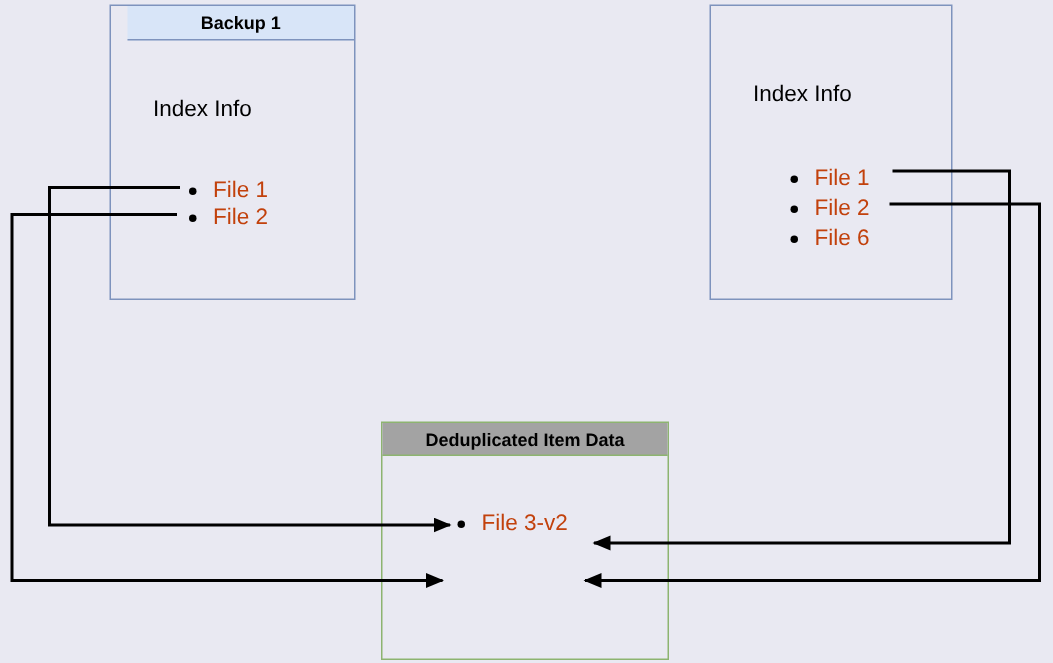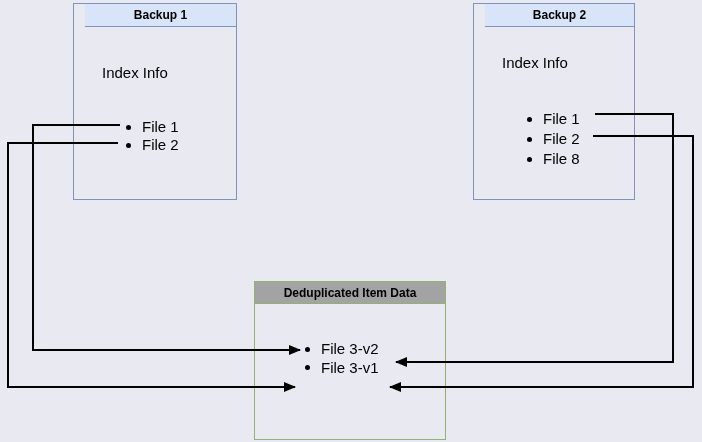--- a/index.html
+++ b/index.html
@@ -37,21 +37,21 @@
     position: absolute;
     font-size: 15px;
     color: #000;
   }
   ul.item-list {
     position: absolute;
     margin: 0;
     padding: 0;
     list-style: none;
     font-size: 15px;
-    color: #000000;
+    color: #c2410c;
   }
   ul.item-list li {
     position: relative;
     padding-left: 16px;
     white-space: nowrap;
   }
   ul.item-list li::before {
     content: "";
     position: absolute;
     left: 0;
@@ -96,38 +96,34 @@
       <span>Backup 1</span>
     </div>
     <div class="section-label">Index Info</div>
     <ul class="item-list">
       <li>File 1</li>
       <li>File 2</li>
     </ul>
   </div>
 
   <div id="backup2" class="box blue">
-    <div class="box-header">
-      <span>Backup 2</span>
-    </div>
     <div class="section-label">Index Info</div>
     <ul class="item-list">
       <li>File 1</li>
       <li>File 2</li>
-      <li>File 8</li>
+      <li>File 6</li>
     </ul>
   </div>
 
   <div id="dedup" class="box green">
     <div class="box-header">
       <span>Deduplicated Item Data</span>
     </div>
     <ul class="item-list">
       <li>File 3-v2</li>
-      <li>File 3-v1</li>
     </ul>
   </div>
 
   <svg class="connectors" viewBox="0 0 702 442" xmlns="http://www.w3.org/2000/svg">
     <defs>
       <marker id="arrowhead" markerUnits="userSpaceOnUse" markerWidth="14" markerHeight="12" refX="11" refY="5" orient="auto">
         <path d="M0,0 L12,5 L0,10 Z" fill="#000"></path>
       </marker>
     </defs>
     <polyline points="120,125 33,125 33,350 300,350" marker-end="url(#arrowhead)"></polyline>

